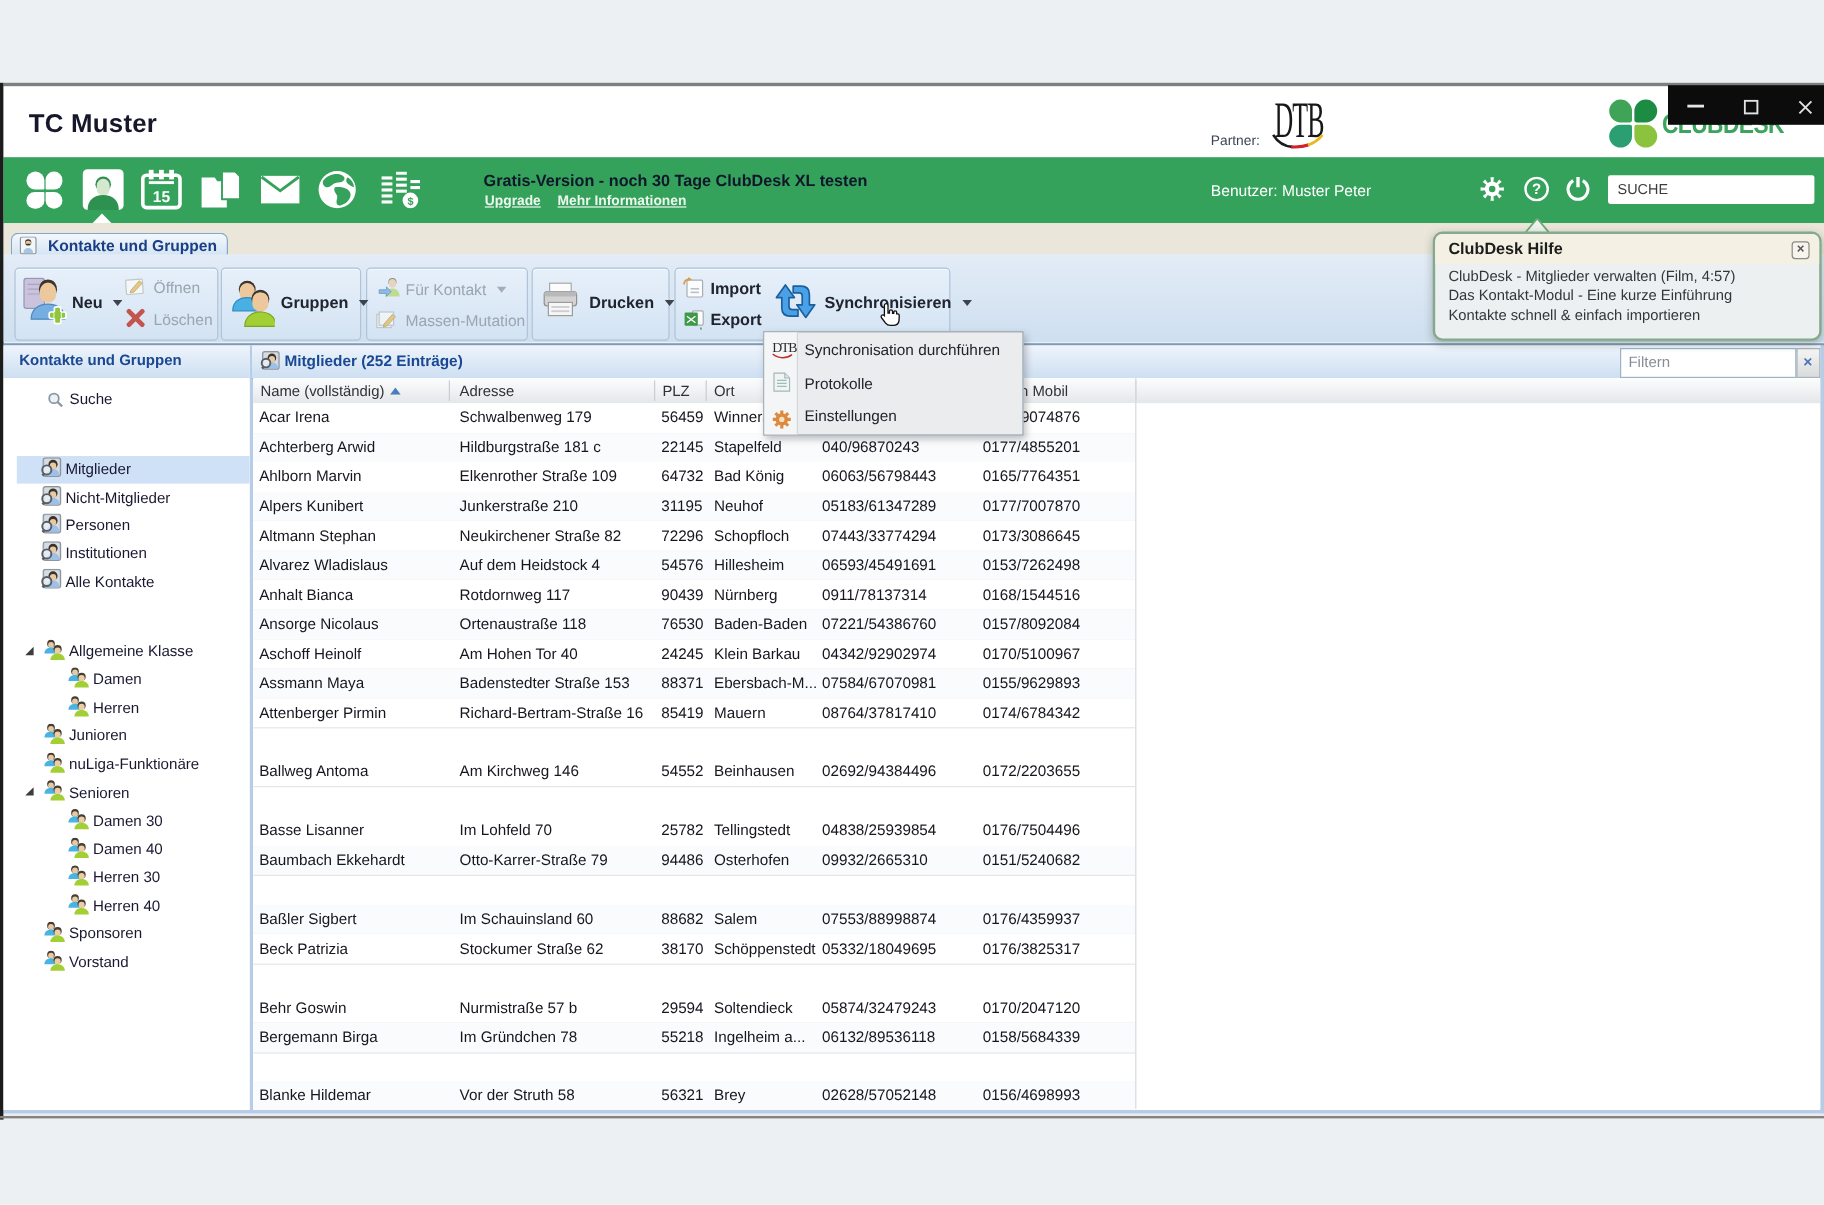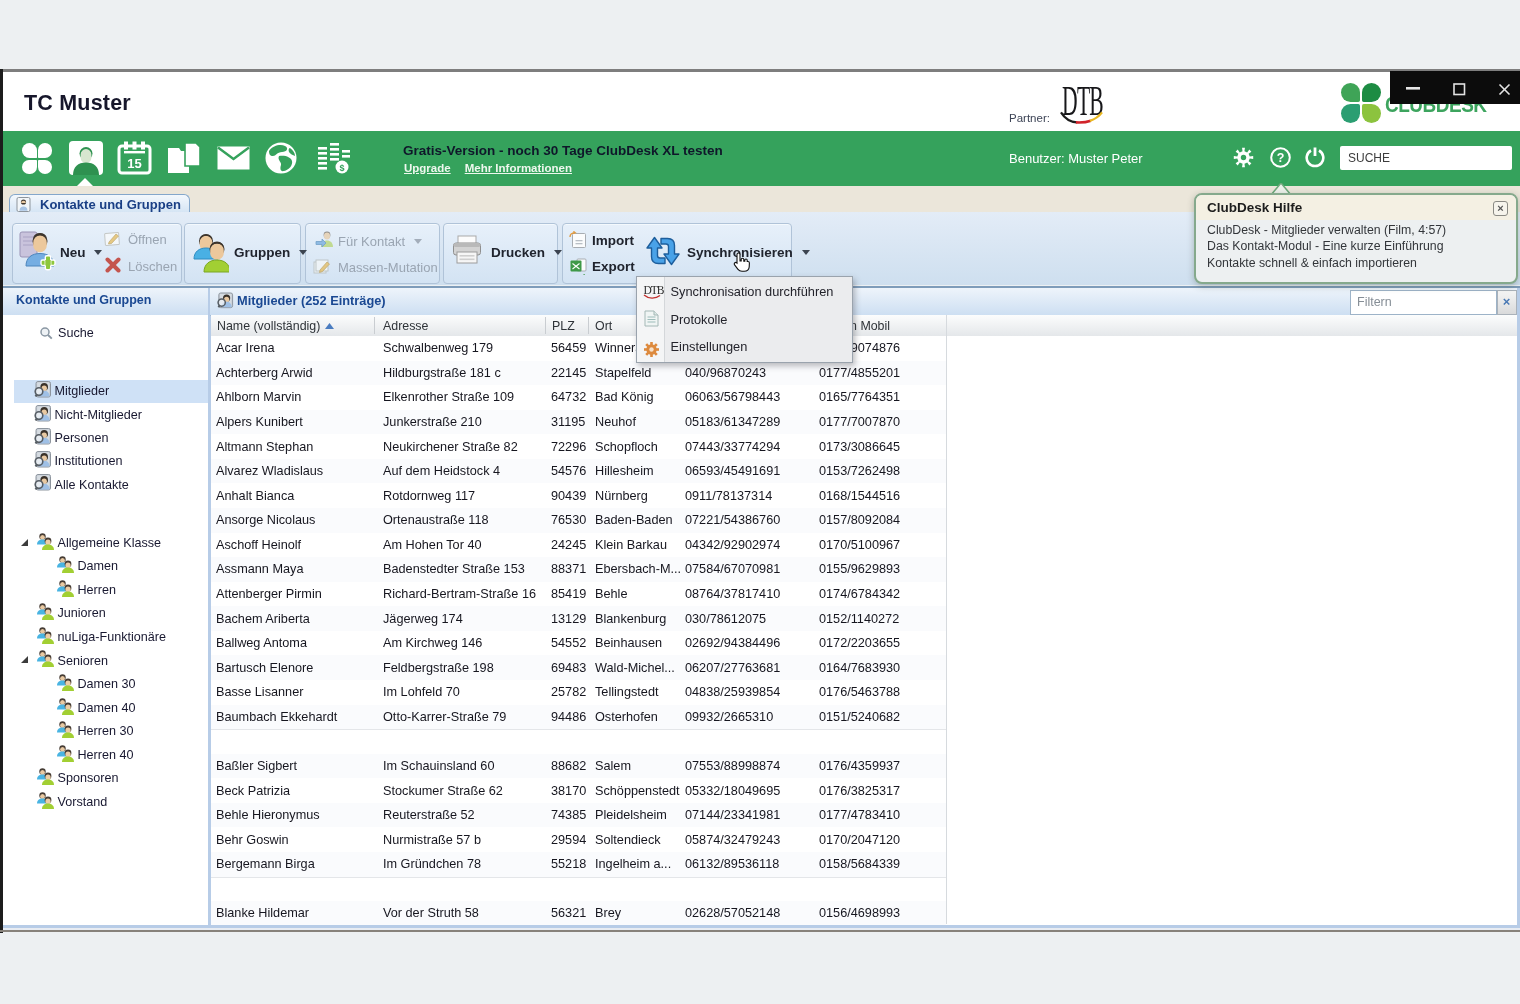--- a/index.html
+++ b/index.html
@@ -553,55 +553,39 @@
         <span class="c2">Badenstedter Straße 153</span>
         <span class="c3">88371</span>
         <span class="c4">Ebersbach-M...</span>
         <span class="c5">07584/67070981</span>
         <span class="c6">0155/9629893</span>
       </div>
 <div class="trow" style="top:245.7px;background:#ffffff">
         <span class="c1">Attenberger Pirmin</span>
         <span class="c2">Richard-Bertram-Straße 16</span>
         <span class="c3">85419</span>
-        <span class="c4">Behle</span>
+        <span class="c4">Mauern</span>
         <span class="c5">08764/37817410</span>
         <span class="c6">0174/6784342</span>
-      </div>
-<div class="trow" style="top:270.3px;background:#fafbfd">
-        <span class="c1">Bachem Ariberta</span>
-        <span class="c2">Jägerweg 174</span>
-        <span class="c3">13129</span>
-        <span class="c4">Blankenburg</span>
-        <span class="c5">030/78612075</span>
-        <span class="c6">0152/1140272</span>
       </div>
 <div class="trow" style="top:294.8px;background:#ffffff">
         <span class="c1">Ballweg Antoma</span>
         <span class="c2">Am Kirchweg 146</span>
         <span class="c3">54552</span>
         <span class="c4">Beinhausen</span>
         <span class="c5">02692/94384496</span>
         <span class="c6">0172/2203655</span>
       </div>
-<div class="trow" style="top:319.4px;background:#fafbfd">
-        <span class="c1">Bartusch Elenore</span>
-        <span class="c2">Feldbergstraße 198</span>
-        <span class="c3">69483</span>
-        <span class="c4">Wald-Michel...</span>
-        <span class="c5">06207/27763681</span>
-        <span class="c6">0164/7683930</span>
-      </div>
 <div class="trow" style="top:344.0px;background:#ffffff">
         <span class="c1">Basse Lisanner</span>
         <span class="c2">Im Lohfeld 70</span>
         <span class="c3">25782</span>
         <span class="c4">Tellingstedt</span>
         <span class="c5">04838/25939854</span>
-        <span class="c6">0176/5463788</span>
+        <span class="c6">0176/7504496</span>
       </div>
 <div class="trow" style="top:368.6px;background:#fafbfd">
         <span class="c1">Baumbach Ekkehardt</span>
         <span class="c2">Otto-Karrer-Straße 79</span>
         <span class="c3">94486</span>
         <span class="c4">Osterhofen</span>
         <span class="c5">09932/2665310</span>
         <span class="c6">0151/5240682</span>
       </div>
 <div class="trow" style="top:417.7px;background:#fafbfd">
@@ -612,28 +596,20 @@
         <span class="c5">07553/88998874</span>
         <span class="c6">0176/4359937</span>
       </div>
 <div class="trow" style="top:442.3px;background:#ffffff">
         <span class="c1">Beck Patrizia</span>
         <span class="c2">Stockumer Straße 62</span>
         <span class="c3">38170</span>
         <span class="c4">Schöppenstedt</span>
         <span class="c5">05332/18049695</span>
         <span class="c6">0176/3825317</span>
-      </div>
-<div class="trow" style="top:466.8px;background:#fafbfd">
-        <span class="c1">Behle Hieronymus</span>
-        <span class="c2">Reuterstraße 52</span>
-        <span class="c3">74385</span>
-        <span class="c4">Pleidelsheim</span>
-        <span class="c5">07144/23341981</span>
-        <span class="c6">0177/4783410</span>
       </div>
 <div class="trow" style="top:491.4px;background:#ffffff">
         <span class="c1">Behr Goswin</span>
         <span class="c2">Nurmistraße 57 b</span>
         <span class="c3">29594</span>
         <span class="c4">Soltendieck</span>
         <span class="c5">05874/32479243</span>
         <span class="c6">0170/2047120</span>
       </div>
 <div class="trow" style="top:516.0px;background:#fafbfd">

